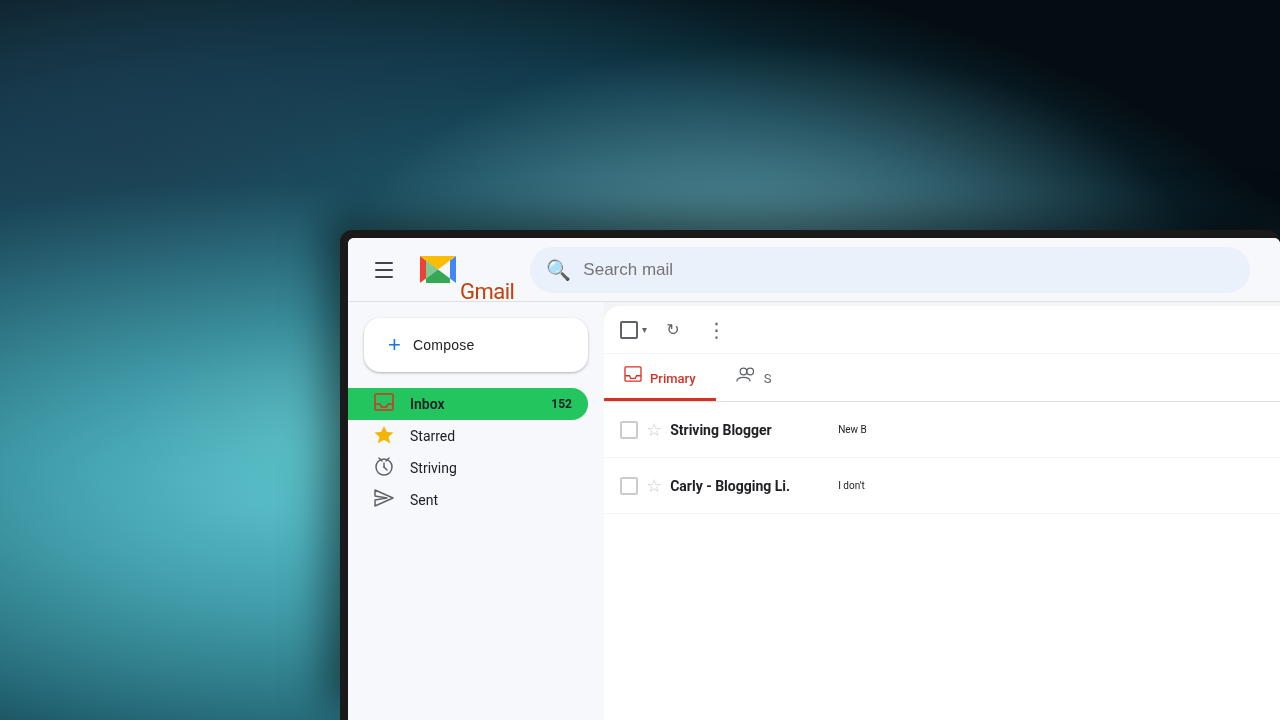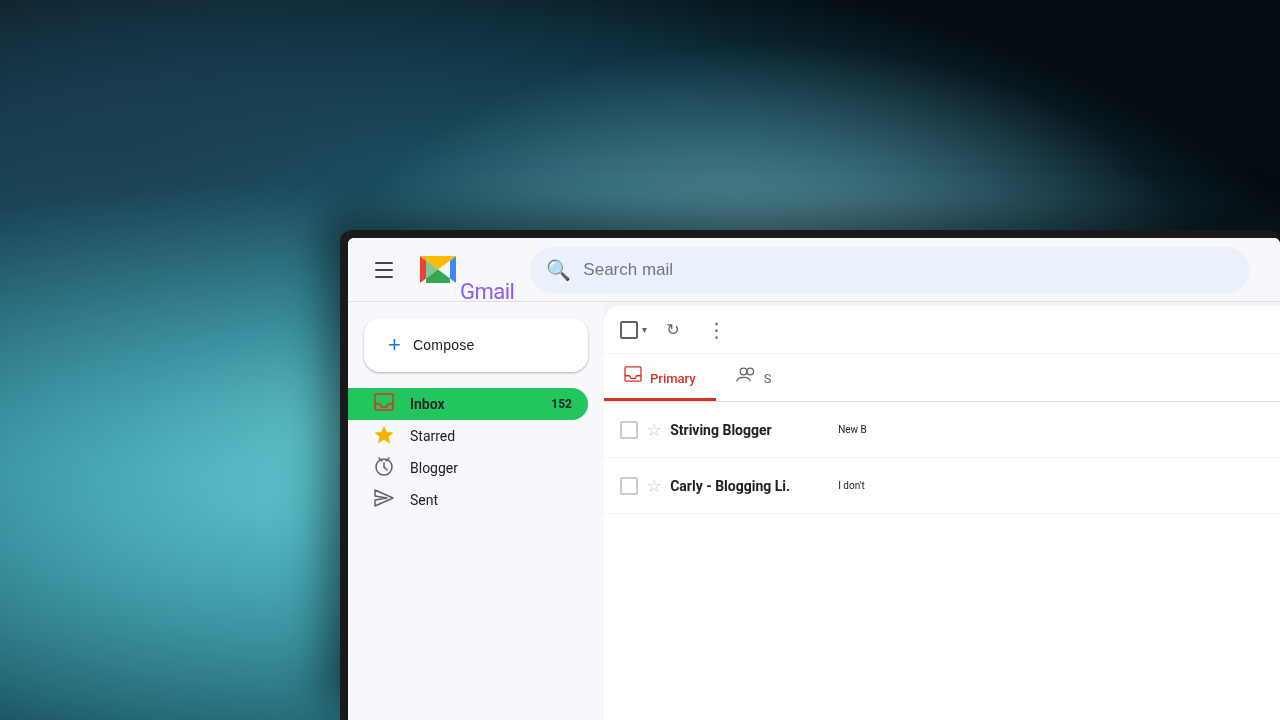--- a/index.html
+++ b/index.html
@@ -109,21 +109,21 @@
       flex-shrink: 0;
     }
 
     .gmail-m-icon {
       width: 36px;
       height: 27px;
     }
 
     .gmail-wordmark {
       font-size: 22px;
-      color: #8b5cf6;
+      color: #c2410c;
       font-weight: 400;
       letter-spacing: -0.5px;
       margin-top: 44px;
     }
 
     .search-bar {
       flex: 1;
       display: flex;
       align-items: center;
       background: #eaf1fb;
@@ -459,21 +459,21 @@
           <div class="nav-item">
             <span class="nav-item-icon snoozed-icon">
               <svg width="20" height="20" viewBox="0 0 20 20" xmlns="http://www.w3.org/2000/svg">
                 <circle cx="10" cy="11" r="8" fill="none" stroke="#5f6368" stroke-width="1.5"></circle>
                 <line x1="10" y1="7" x2="10" y2="11" stroke="#5f6368" stroke-width="1.5" stroke-linecap="round"></line>
                 <line x1="10" y1="11" x2="13" y2="14" stroke="#5f6368" stroke-width="1.5" stroke-linecap="round"></line>
                 <line x1="5" y1="2" x2="8" y2="5" stroke="#5f6368" stroke-width="1.5" stroke-linecap="round"></line>
                 <line x1="15" y1="2" x2="12" y2="5" stroke="#5f6368" stroke-width="1.5" stroke-linecap="round"></line>
               </svg>
             </span>
-            <span>Blogger</span>
+            <span>Striving</span>
           </div>
 
           <div class="nav-item">
             <span class="nav-item-icon sent-icon">
               <svg width="20" height="18" viewBox="0 0 20 18" xmlns="http://www.w3.org/2000/svg">
                 <polygon points="1,1 19,9 1,17 1,11 13,9 1,7" fill="none" stroke="#5f6368" stroke-width="1.5" stroke-linejoin="round"></polygon>
               </svg>
             </span>
             <span>Sent</span>
           </div>

